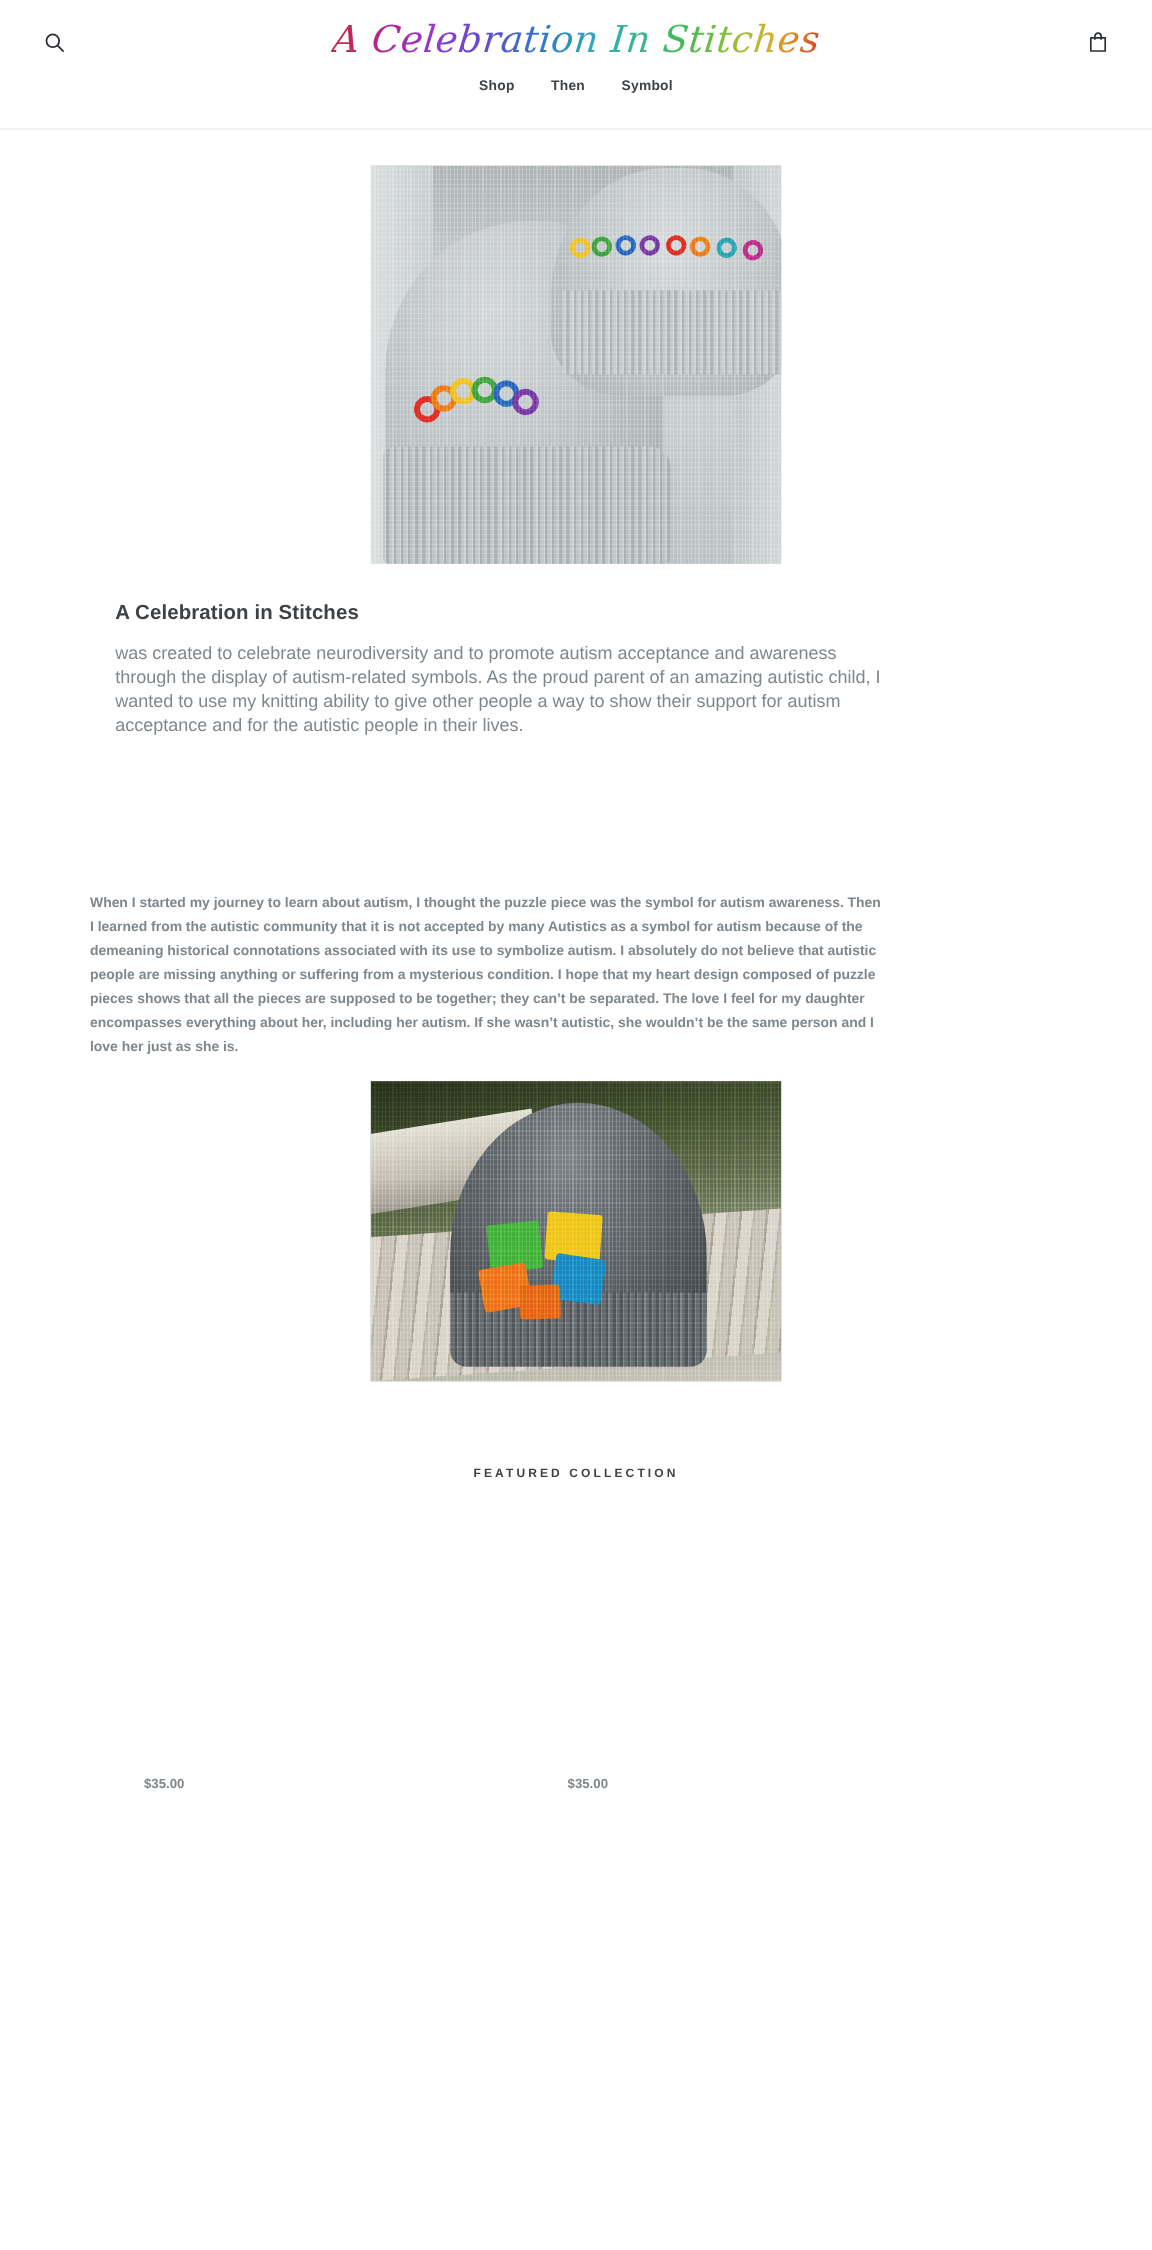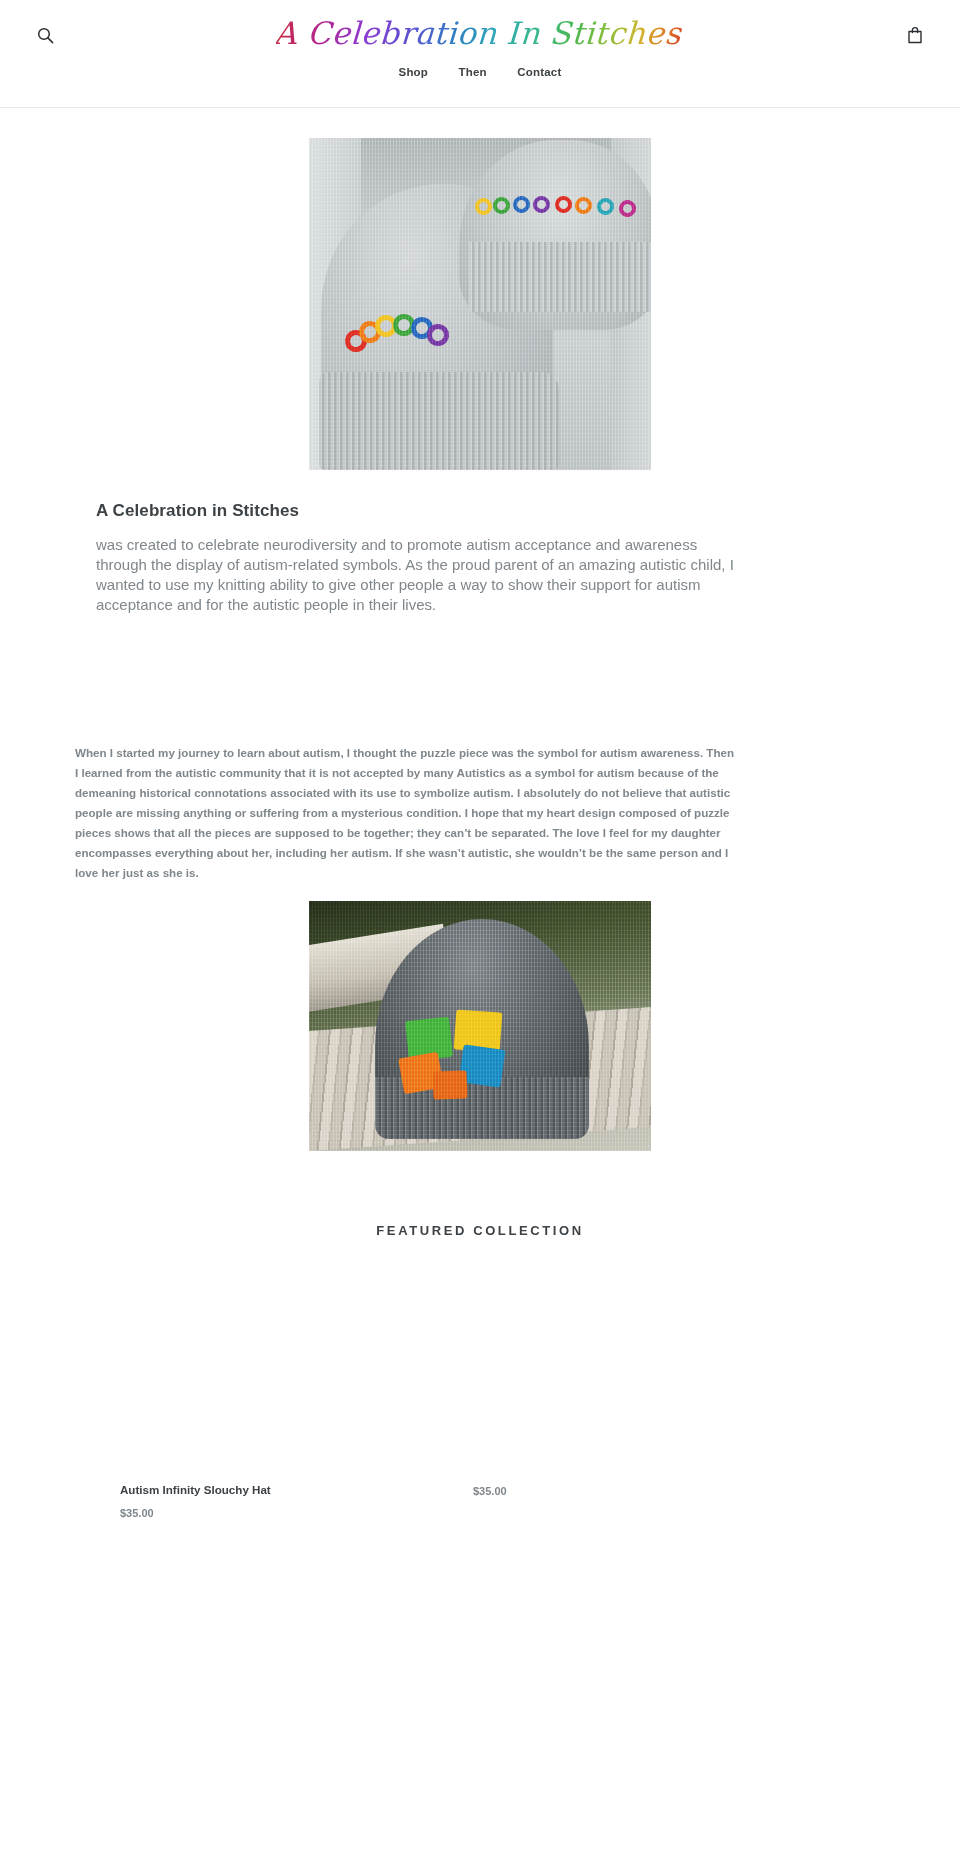--- a/index.html
+++ b/index.html
@@ -216,21 +216,21 @@
     font-size: 11.6px;
     line-height: 20px;
     color: #7f878c;
     font-weight: bold;
     max-width: 664px;
     margin-left: -5px;
   }
 
   .featured-title {
     text-align: center;
-    font-size: 13px;
+    font-size: 10px;
     font-weight: bold;
     letter-spacing: 2.6px;
     color: #3d4246;
     padding-top: 72px;
   }
 
   
   .product-grid {
     width: 840px;
     margin: 0 auto;
@@ -285,21 +285,21 @@
       <svg width="16" height="18" viewBox="0 0 16 18" fill="none">
         <path d="M2 5.5h12v11H2z" stroke="#2b2f33" stroke-width="1.4" stroke-linejoin="round"></path>
         <path d="M5.4 6.6V4.2a2.6 2.6 0 0 1 5.2 0v2.4" stroke="#2b2f33" stroke-width="1.4" stroke-linecap="round"></path>
       </svg>
     </span>
   </div>
 
   <nav class="main-nav">
     <a href="#">Shop</a>
     <a href="#">Then</a>
-    <a href="#">Contact</a>
+    <a href="#">Symbol</a>
   </nav>
 </header>
 
 <main class="page">
 
   <div class="hero-img-wrap">
     <div class="photo photo-one">
       <div class="p1-bg"></div>
       <div class="p1-wall"></div>
       <div class="p1-wall2"></div>
@@ -354,21 +354,20 @@
       <div class="p2-knit"></div>
     </div>
   </div>
 
   <h3 class="featured-title">FEATURED COLLECTION</h3>
 
   <section class="product-grid">
 
     <article class="product-card">
       <div class="product-media"></div>
-      <div class="product-title">Autism Infinity Slouchy Hat</div>
       <div class="product-price">$35.00</div>
     </article>
 
     <article class="product-card">
       <div class="product-media"></div>
       <div class="product-price">$35.00</div>
     </article>
 
   </section>
 

